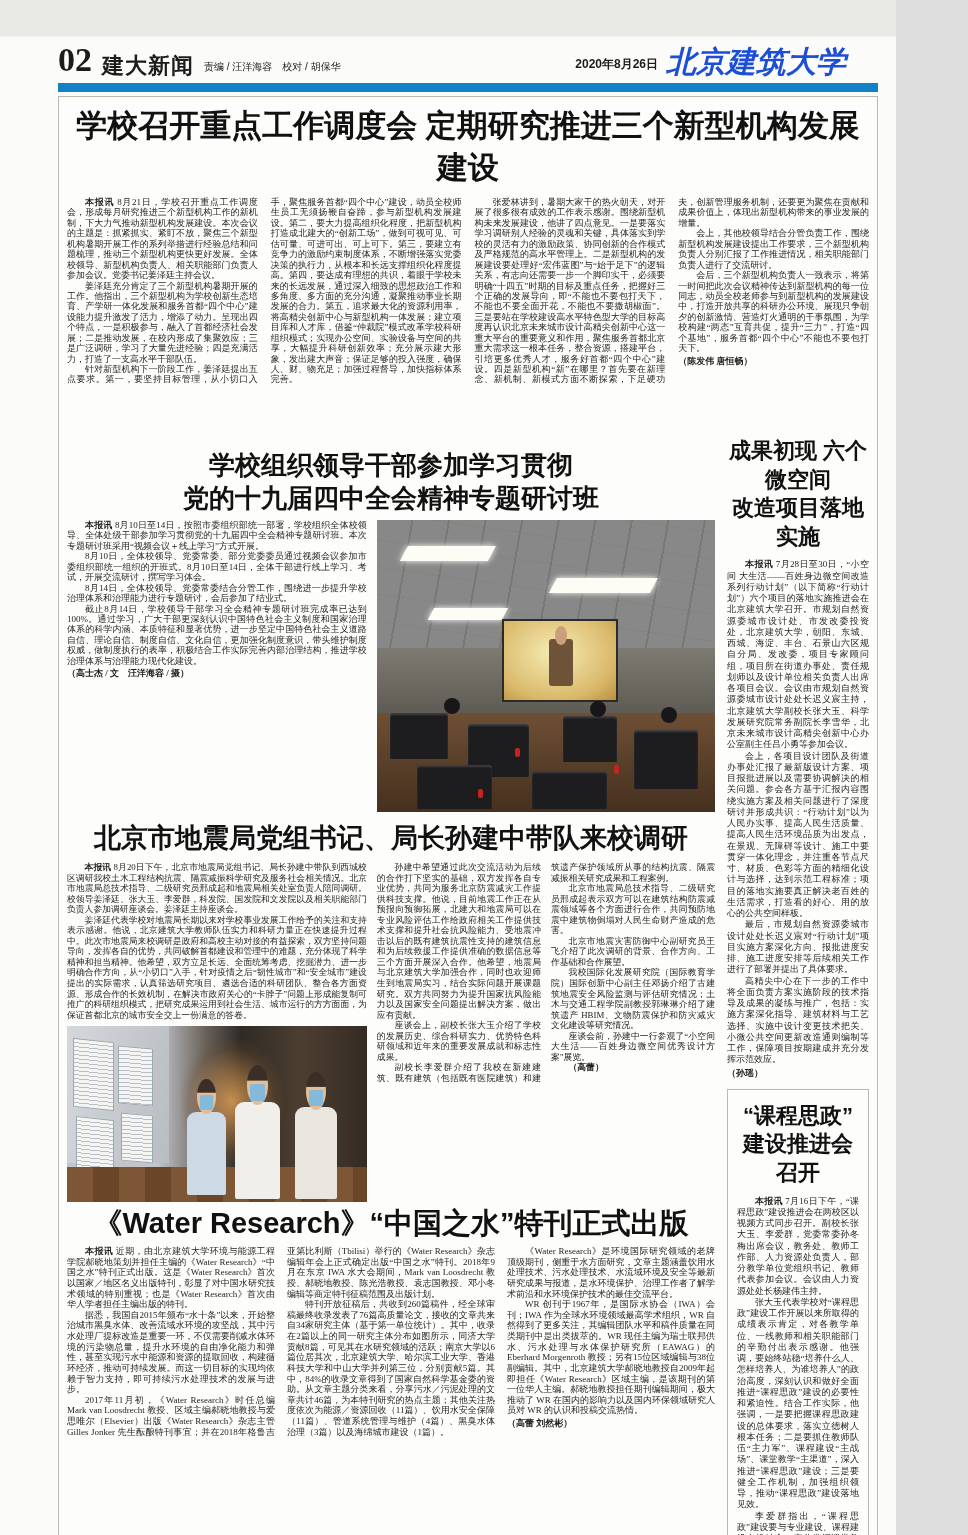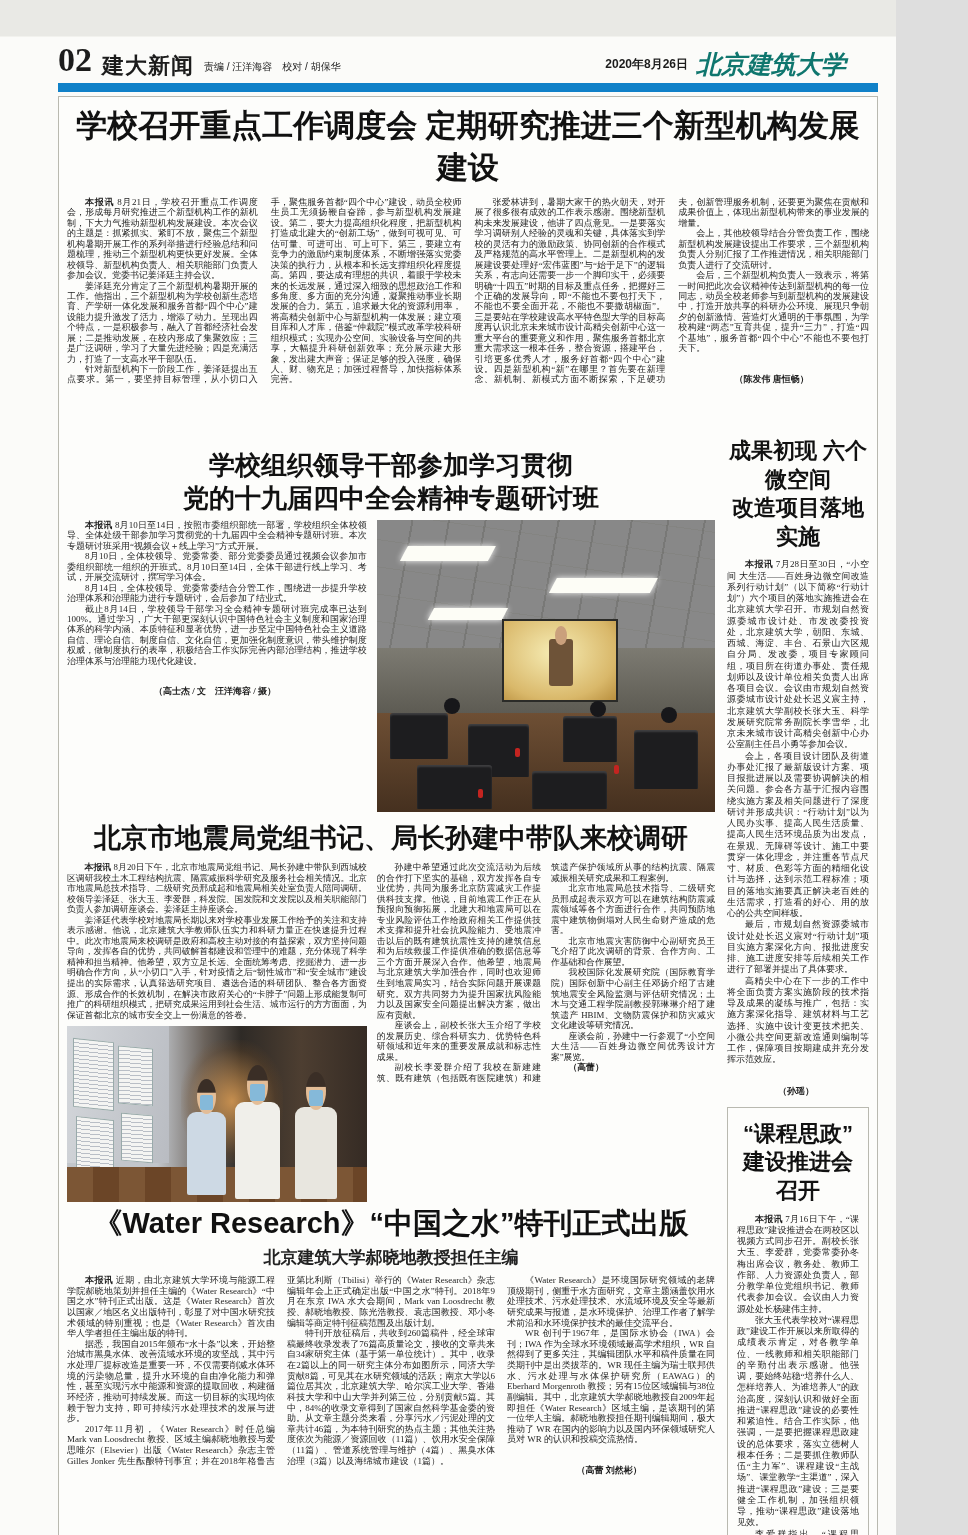--- a/index.html
+++ b/index.html
@@ -9,21 +9,21 @@
 
   
   .masthead{display:flex;justify-content:space-between;align-items:flex-end;
             padding:6px 20px 4px 58px;}
   .mast-left{display:flex;align-items:flex-end;gap:10px;}
   .pageno{font-size:34px;font-weight:700;font-family:"Liberation Serif",serif;line-height:1;}
   .sec-title{font-size:22px;font-weight:900;font-family:"Liberation Sans",sans-serif;line-height:1;letter-spacing:1px;}
   .editors{font-size:10px;color:#222;padding-bottom:3px;font-family:"Liberation Sans",sans-serif;}
   .mast-right{display:flex;align-items:flex-end;gap:8px;padding-right:30px;}
   .issue-date{font-size:12px;font-weight:700;font-family:"Liberation Sans",sans-serif;padding-bottom:4px;}
-  .brand{font-size:25px;font-weight:900;color:#0f766e;font-style:italic;
+  .brand{font-size:30px;font-weight:900;color:#1d4ed8;font-style:italic;
          font-family:"Liberation Serif",serif;line-height:1;}
   .blue-bar{height:9px;background:#1181c8;margin:2px 18px 0 58px;}
 
   
   .content{position:relative;margin:4px 18px 0 58px;border:1px solid #b9b9b0;
            padding:6px 8px;background:#fdfdfb;}
 
   h1.head1{font-size:31px;font-weight:900;font-family:"Liberation Sans",sans-serif;
            text-align:center;margin:2px 0 8px 0;letter-spacing:0px;color:#111;}
   h2.head2{font-size:26px;font-weight:900;font-family:"Liberation Sans",sans-serif;
@@ -33,21 +33,21 @@
   h1.head4{font-size:29px;font-weight:900;font-family:"Liberation Sans",sans-serif;
            text-align:center;margin:2px 0 2px 0;color:#111;}
   .subhead{font-size:17px;font-weight:700;font-family:"Liberation Sans",sans-serif;
            text-align:center;margin:0 0 6px 0;color:#222;}
   h3.sidehead{font-size:22px;font-weight:900;font-family:"Liberation Sans",sans-serif;
            text-align:center;margin:4px 0 8px 0;line-height:1.3;color:#111;}
 
   .bodytext p{margin:0;text-indent:2em;text-align:justify;}
   .bodytext{font-size:9px;line-height:1.16;color:#1e1e1e;}
   .bodytext .lede-label{font-weight:900;font-family:"Liberation Sans",sans-serif;}
-  p.byline{text-indent:0;text-align:center;font-weight:700;padding-right:4px;margin-top:20px;}
+  p.byline{text-indent:0;text-align:left;font-weight:700;padding-right:4px;margin-top:2px;}
 
   .cols4{column-count:4;column-gap:13px;height:232px;overflow:hidden;}
 
   .band{display:flex;gap:12px;margin-top:4px;}
   .main-left{width:648px;flex:0 0 648px;}
   .right-col{flex:1;min-width:0;}
 
   
   .a2-row{display:flex;gap:10px;}
   .a2-text{width:47%;}
@@ -230,21 +230,20 @@
               <p data-interactable="false">北京市地震灾害防御中心副研究员王飞介绍了此次调研的背景、合作方向、工作基础和合作展望。</p>
               <p data-interactable="false">我校国际化发展研究院（国际教育学院）国际创新中心副主任邓扬介绍了古建筑地震安全风险监测与评估研究情况；土木与交通工程学院副教授郭琳琳介绍了建筑遗产 HBIM、文物防震保护和防灾减灾文化建设等研究情况。</p>
               <p data-interactable="false">座谈会前，孙建中一行参观了“小空间 大生活——百姓身边微空间优秀设计方案”展览。</p>
               <p class="byline" data-interactable="false">（高蕾）</p>
             </div>
           </div>
         </section>
 
         <section data-interactable="false">
           <h1 class="head4" data-interactable="false">《Water Research》“中国之水”特刊正式出版</h1>
-          <div class="subhead" data-interactable="false">北京建筑大学郝晓地教授担任主编</div>
           <div class="cols3 bodytext" data-interactable="false">
             <p data-interactable="false"><span class="lede-label" data-interactable="false">本报讯</span><span> 近期，由北京建筑大学环境与能源工程学院郝晓地策划并担任主编的《Water Research》“中国之水”特刊正式出版。这是《Water Research》首次以国家／地区名义出版特刊，彰显了对中国水研究技术领域的特别重视；也是《Water Research》首次由华人学者担任主编出版的特刊。</span></p>
             <p data-interactable="false">据悉，我国自2015年颁布“水十条”以来，开始整治城市黑臭水体、改善流域水环境的攻坚战，其中污水处理厂提标改造是重要一环，不仅需要削减水体环境的污染物总量，提升水环境的自由净化能力和弹性，甚至实现污水中能源和资源的提取回收，构建循环经济，推动可持续发展。而这一切目标的实现均依赖于智力支持，即可持续污水处理技术的发展与进步。</p>
             <p data-interactable="false">2017年11月初，《Water Research》时任总编 Mark van Loosdrecht 教授、区域主编郝晓地教授与爱思唯尔（Elsevier）出版《Water Research》杂志主管 Gilles Jonker 先生酝酿特刊事宜；并在2018年格鲁吉亚第比利斯（Tbilisi）举行的《Water Research》杂志编辑年会上正式确定出版“中国之水”特刊。2018年9月在东京 IWA 水大会期间，Mark van Loosdrecht 教授、郝晓地教授、陈光浩教授、袁志国教授、邓小冬编辑等商定特刊征稿范围及出版计划。</p>
             <p data-interactable="false">特刊开放征稿后，共收到260篇稿件，经全球审稿最终收录发表了76篇高质量论文，接收的文章共来自34家研究主体（基于第一单位统计）。其中，收录在2篇以上的同一研究主体分布如图所示，同济大学贡献8篇，可见其在水研究领域的活跃；南京大学以6篇位居其次，北京建筑大学、哈尔滨工业大学、香港科技大学和中山大学并列第三位，分别贡献5篇。其中，84%的收录文章得到了国家自然科学基金委的资助。从文章主题分类来看，分享污水／污泥处理的文章共计46篇，为本特刊研究的热点主题；其他关注热度依次为能源／资源回收（11篇）、饮用水安全保障（11篇）、管道系统管理与维护（4篇）、黑臭水体治理（3篇）以及海绵城市建设（1篇）。</p>
             <p data-interactable="false">《Water Research》是环境国际研究领域的老牌顶级期刊，侧重于水方面研究，文章主题涵盖饮用水处理技术、污水处理技术、水流域环境及安全等最新研究成果与报道，是水环境保护、治理工作者了解学术前沿和水环境保护技术的最佳交流平台。</p>
             <p data-interactable="false">WR 创刊于1967年，是国际水协会（IWA）会刊；IWA 作为全球水环境领域最高学术组织，WR 自然得到了更多关注，其编辑团队水平和稿件质量在同类期刊中是出类拔萃的。WR 现任主编为瑞士联邦供水、污水处理与水体保护研究所（EAWAG）的 Eberhard Morgenroth 教授；另有15位区域编辑与38位副编辑。其中，北京建筑大学郝晓地教授自2009年起即担任《Water Research》区域主编，是该期刊的第一位华人主编。郝晓地教授担任期刊编辑期间，极大推动了 WR 在国内的影响力以及国内环保领域研究人员对 WR 的认识和投稿交流热情。</p>
             <p class="byline" data-interactable="false">（高蕾 刘然彬）</p>
           </div>
         </section>

